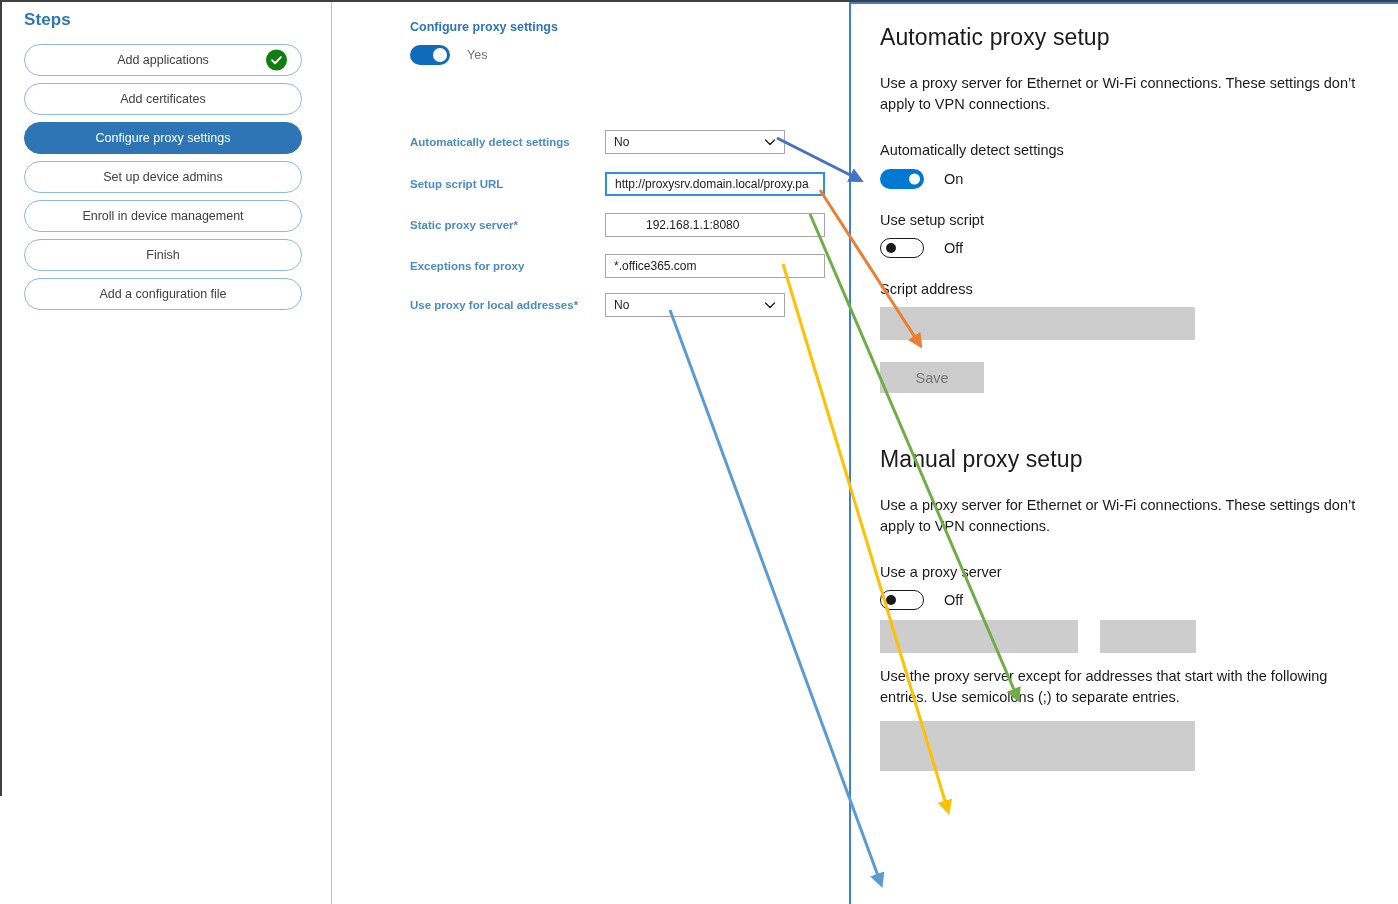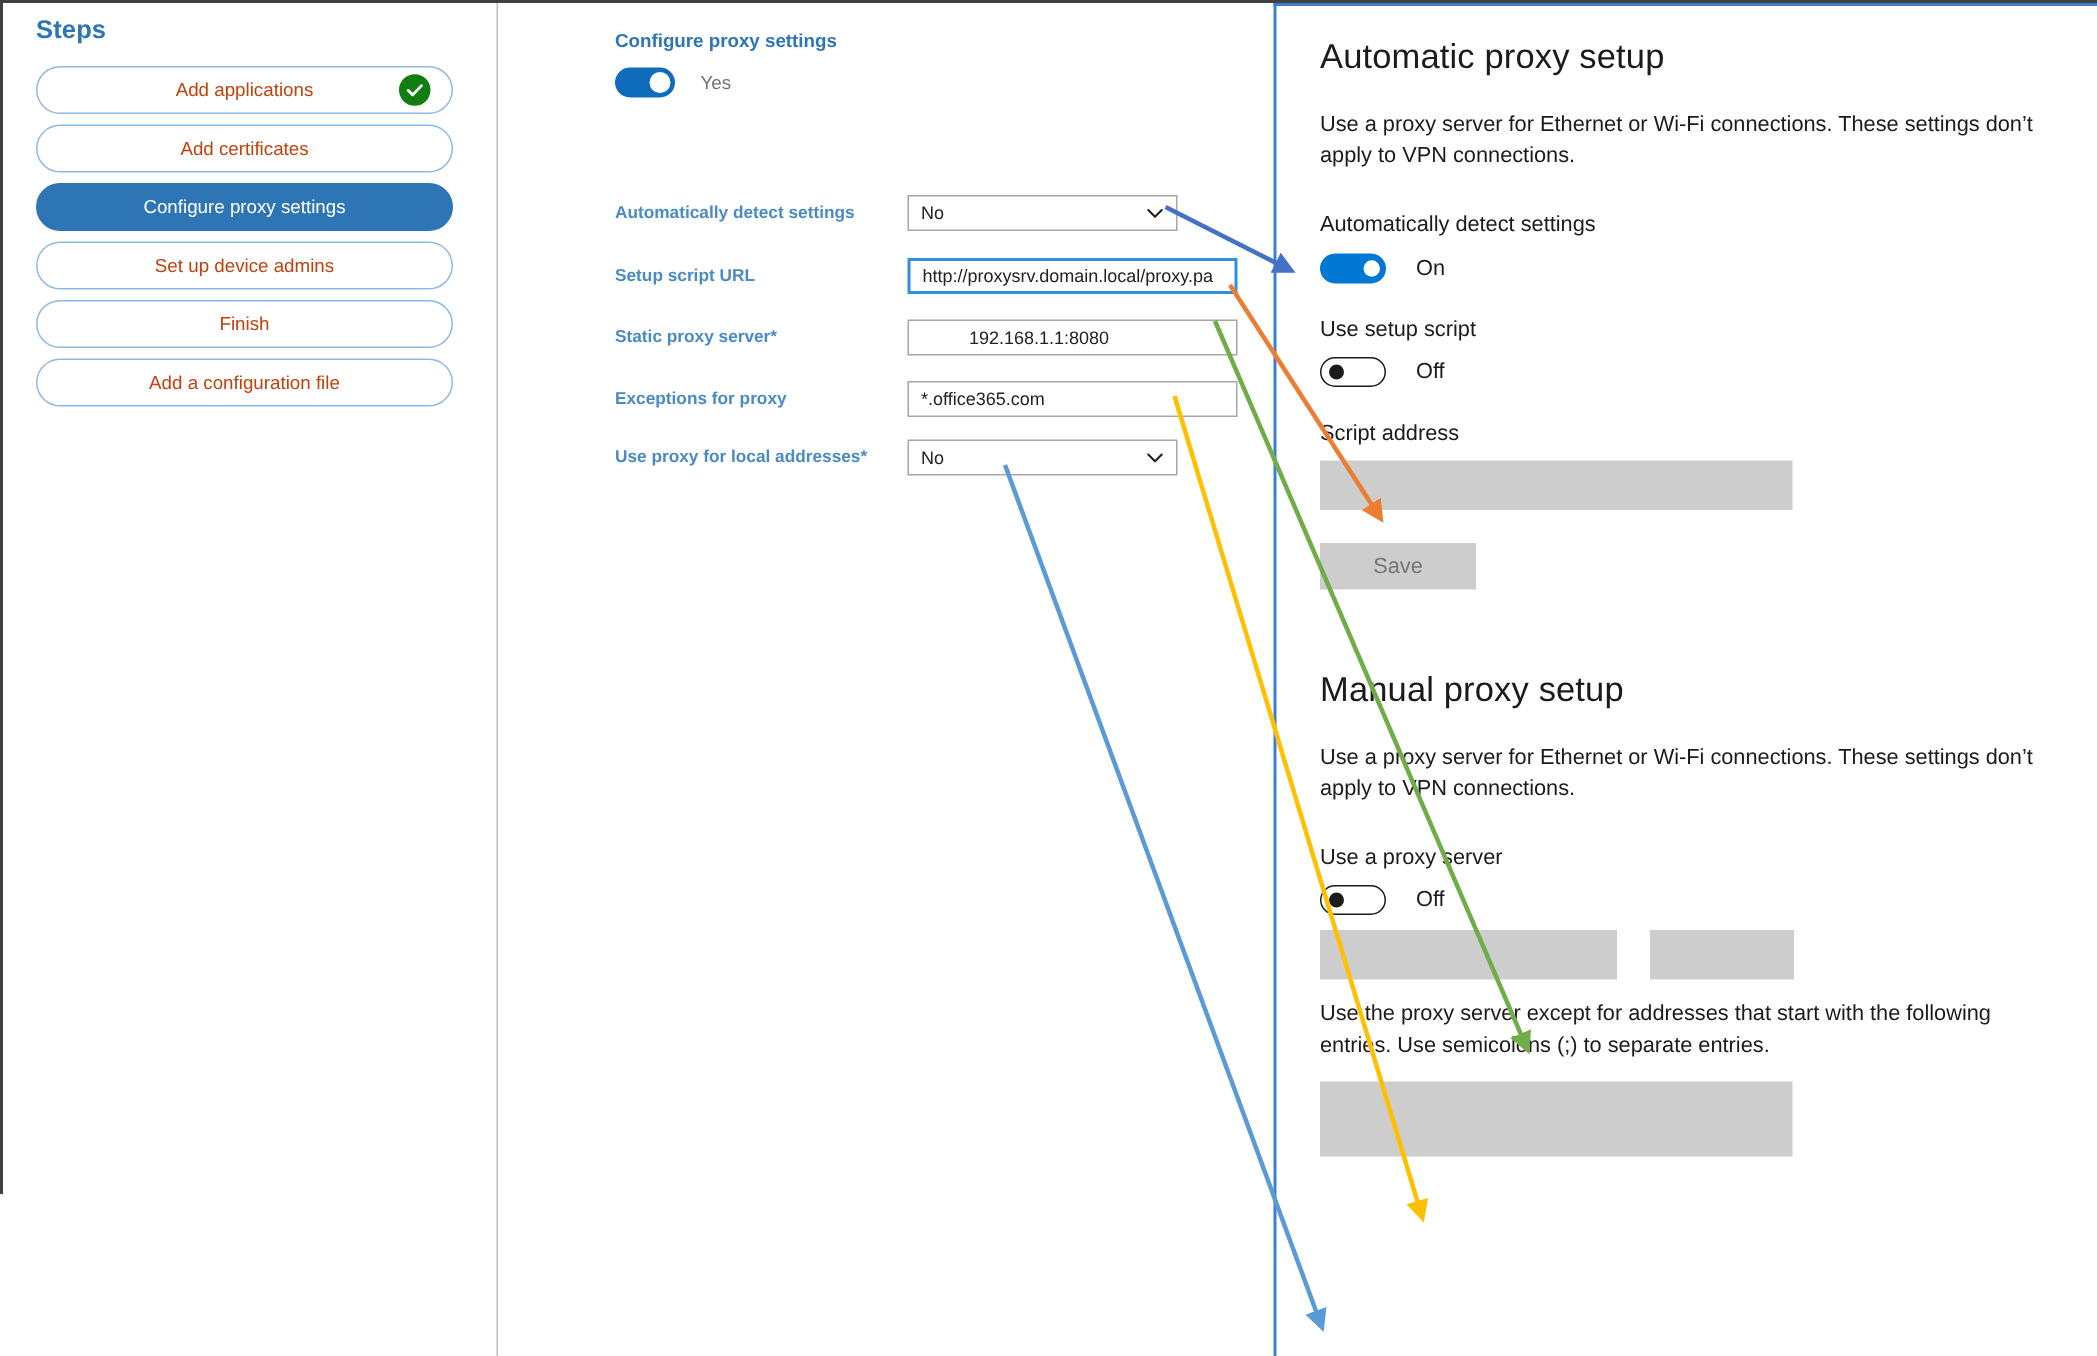--- a/index.html
+++ b/index.html
@@ -45,21 +45,21 @@
   }
   .step-btn {
     position: relative;
     height: 32px;
     margin-bottom: 7px;
     border: 1px solid #8DB9E2;
     border-radius: 16px;
     background: #ffffff;
     display: flex; align-items: center; justify-content: center;
     font-size: 12.5px;
-    color: #c2410c;
+    color: #404040;
     cursor: pointer;
   }
   .step-btn.active {
     background: #2E75B6;
     border-color: #2E75B6;
     color: #ffffff;
   }
   .step-check {
     position: absolute; right: 14px; top: 50%;
     transform: translateY(-50%);
@@ -224,20 +224,23 @@
       </div>
 
       <div class="step-btn active">
         <span>Configure proxy settings</span>
       </div>
 
       <div class="step-btn">
         <span>Set up device admins</span>
       </div>
 
+      <div class="step-btn">
+        <span>Enroll in device management</span>
+      </div>
 
       <div class="step-btn">
         <span>Finish</span>
       </div>
 
       <div class="step-btn">
         <span>Add a configuration file</span>
       </div>
 
     </div>

